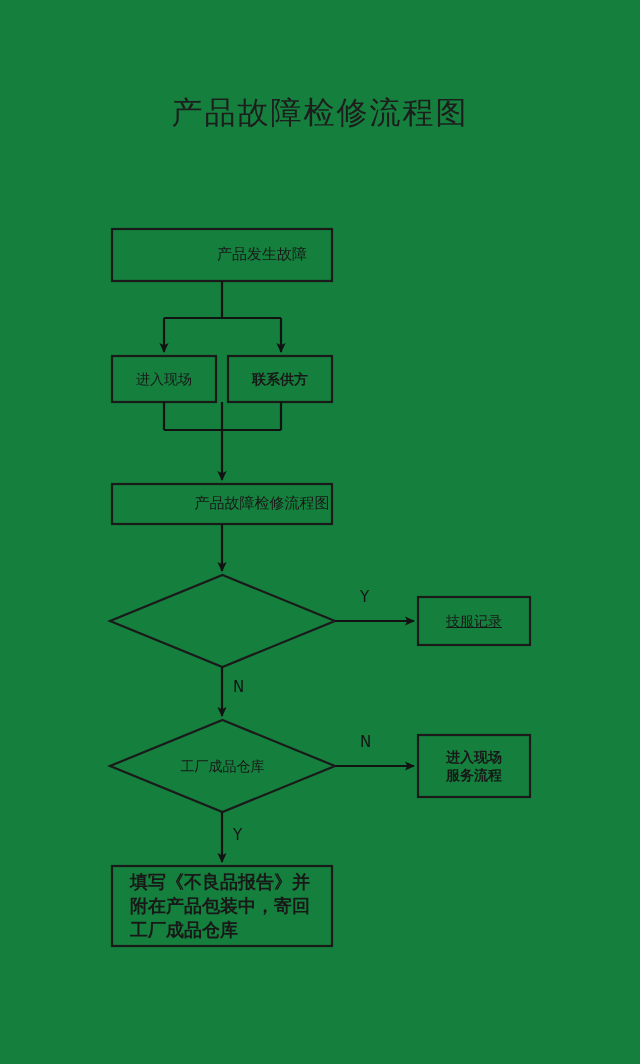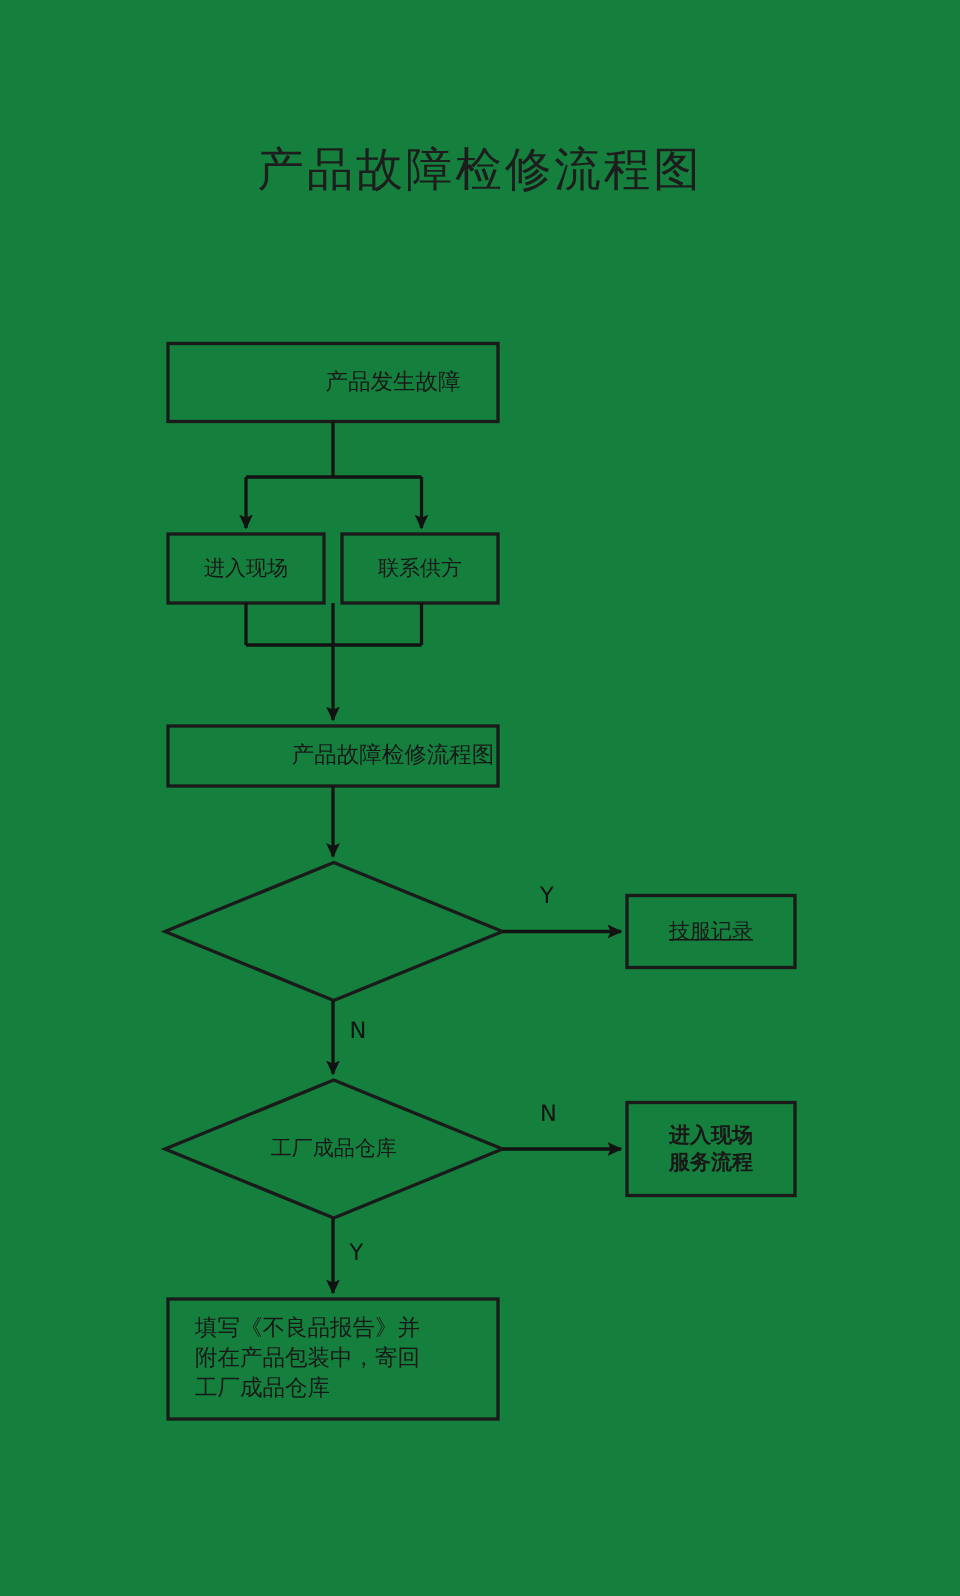--- a/index.html
+++ b/index.html
@@ -46,21 +46,21 @@
     font-family: "DejaVu Sans", "Liberation Sans", sans-serif;
   }
   .edge-label {
     position: absolute;
     font-size: 15px;
     color: #141414;
     font-family: "DejaVu Sans", "Liberation Sans", sans-serif;
   }
   .box-text   { font-size: 15px; margin-left: 40px; }
   .small-text { font-size: 14px; }
-  .multi-text { font-size: 15px; }
+  .multi-text { font-size: 18px; font-weight: bold; }
 </style>
 </head>
 <body>
 
 <div id="canvas">
 
   <div class="title-text">产品故障检修流程图</div>
 
   <svg id="flow-svg" viewBox="0 0 640 1064">
     <defs>
@@ -110,21 +110,21 @@
       <path d="M335,766 L414,766" marker-end="url(#arrow)"></path>
 
       <path d="M222,812 L222,862" marker-end="url(#arrow)"></path>
     </g>
   </svg>
 
   <div class="node-label box-text" style="left:112px; top:229px; width:220px; height:52px;">产品发生故障</div>
 
   <div class="node-label small-text" style="left:112px; top:356px; width:104px; height:46px;">进入现场</div>
 
-  <div class="node-label small-text" style="left:228px; top:356px; width:104px; height:46px;">联系供方</div>
+  <div class="node-label small-text" style="left:228px; top:356px; width:104px; height:46px;font-weight:bold;">联系供方</div>
 
   <div class="node-label box-text" style="left:112px; top:484px; width:220px; height:40px;">产品故障检修流程图</div>
 
 
   <div class="node-label small-text" style="left:418px; top:597px; width:112px; height:48px;text-decoration:underline;">技服记录</div>
 
   <div class="node-label small-text" style="left:110px; top:720px; width:225px; height:92px;">工厂成品仓库</div>
 
   <div class="node-label small-text" style="left:418px; top:735px; width:112px; height:62px;font-weight:bold;">进入现场
 服务流程</div>

